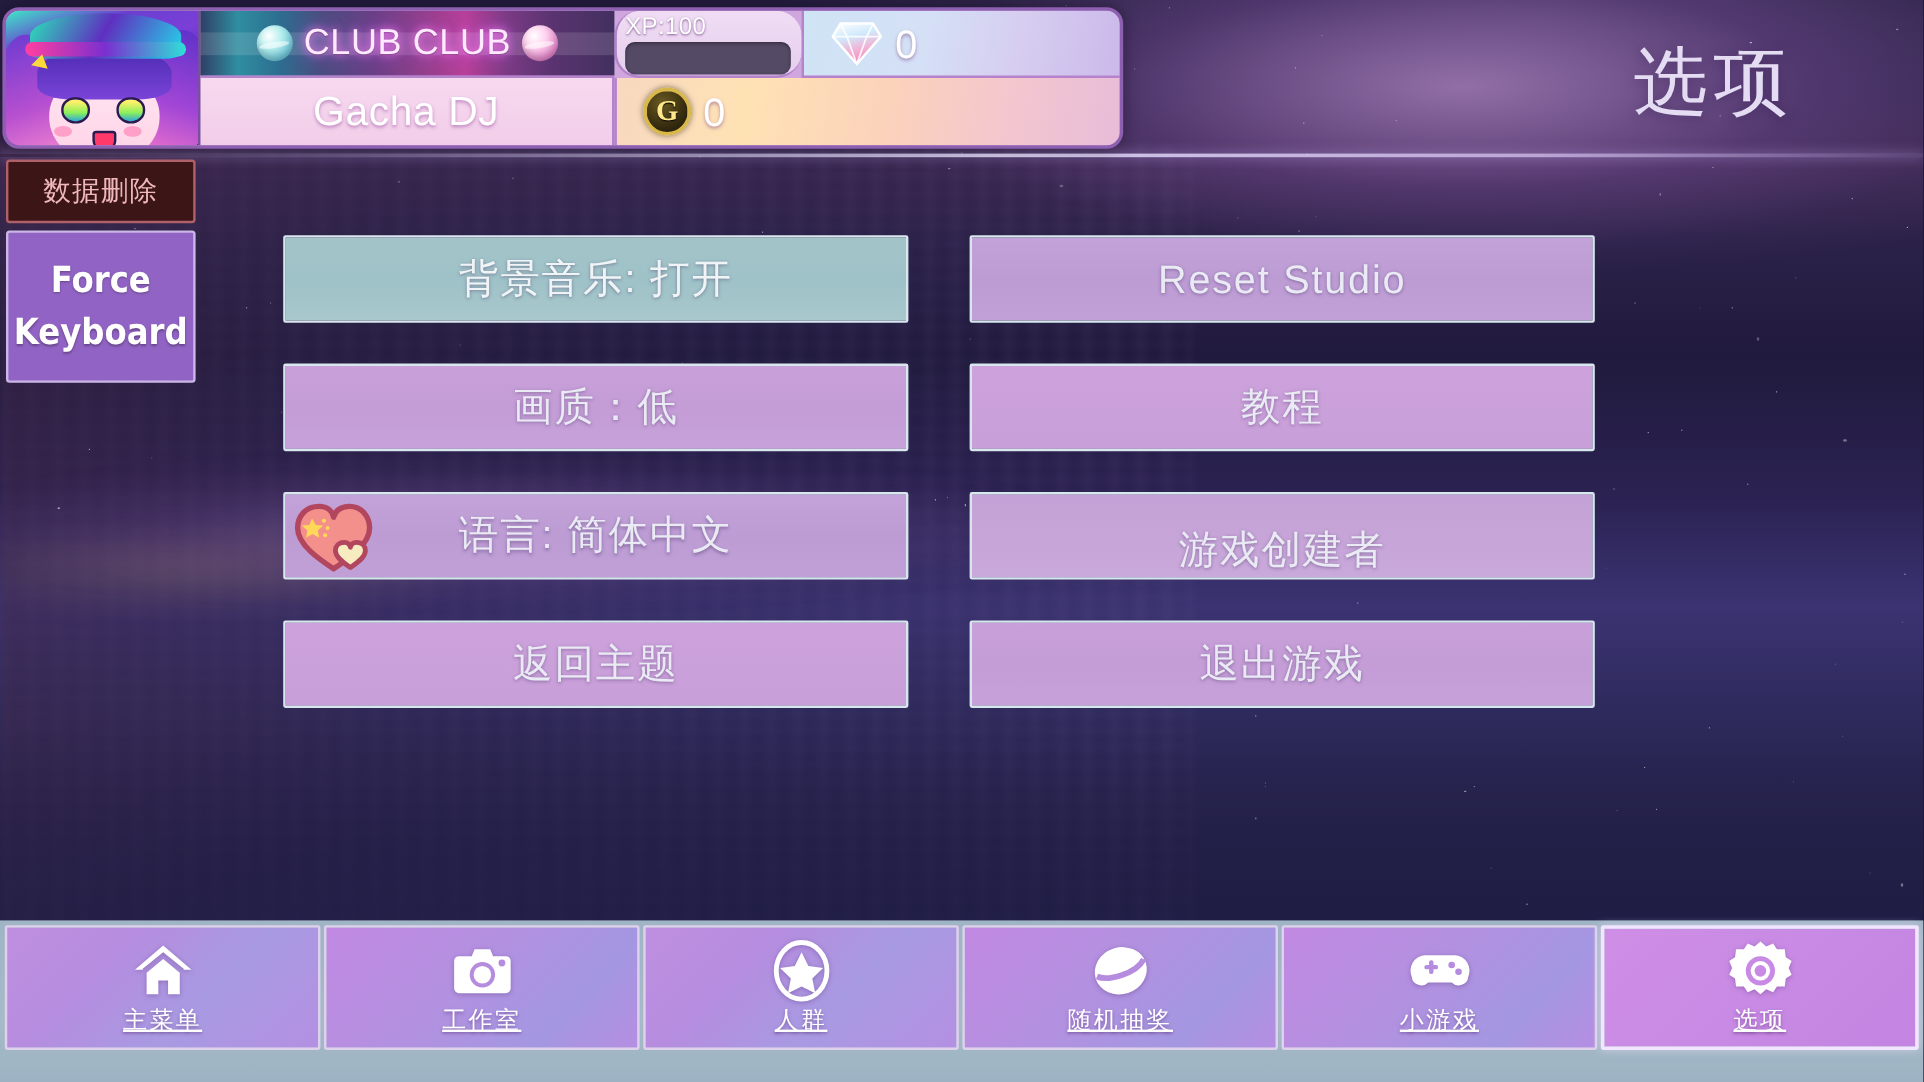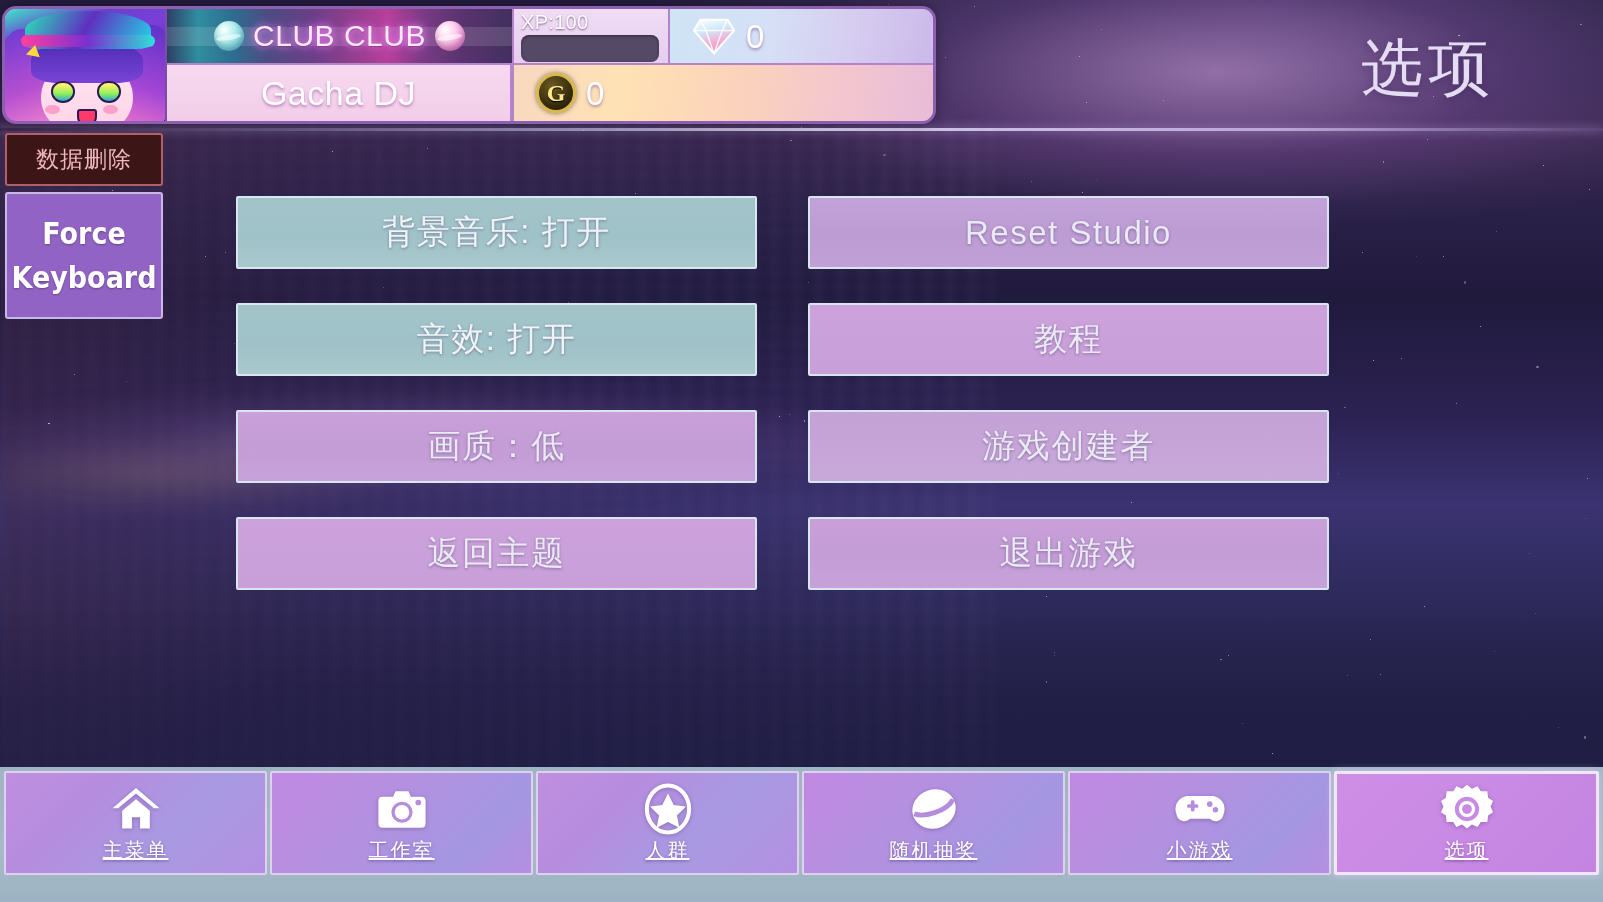--- a/index.html
+++ b/index.html
@@ -100,21 +100,21 @@
     box-shadow:inset 0 -4px 6px rgba(0,0,0,.18);}
   .gball.pink{ background:radial-gradient(circle at 34% 30%, #ffffff 0%, #ffd2ef 34%, #e287c8 70%, #c25eb0 100%); }
   .gball::after{content:"";position:absolute;left:8%;top:45%;width:84%;height:16%;background:rgba(255,255,255,.55);border-radius:50%;transform:rotate(-9deg);}
   .clubtext{
     font-size:30px; letter-spacing:.5px; color:#ffe9ff; font-weight:400; z-index:2;
     text-shadow:0 0 7px #ff7ae8,0 0 14px #c060ff,0 1px 1px rgba(0,0,0,.4);
   }
   .xpcell{
     flex:0 0 156px; position:relative;
     background:linear-gradient(180deg,#f0ddf4,#e6cdee);
-    border-bottom:2px solid #b483cc; border-left:2px solid #b483cc;
+    border-bottom:2px solid #b483cc; border-left:2px solid #b483cc;border-radius:21px;
   }
   .xplabel{ position:absolute; left:7px; top:2px; font-size:20px; color:#fff;
     text-shadow:0 1px 2px rgba(90,40,110,.75); letter-spacing:.3px; font-weight:400;}
   .xptrack{ position:absolute; left:7px; top:26px; width:138px; height:27px;
     background:#554a66; border-radius:8px; box-shadow:inset 0 1px 3px rgba(0,0,0,.45); overflow:hidden;}
   .xpfill{ height:100%; width:0%; background:linear-gradient(180deg,#ff9ae8,#c05fd8); }
 
   .curcell{
     flex:1; display:flex; align-items:center; gap:10px; padding-left:22px;
     border-bottom:2px solid #b483cc; border-left:2px solid #b483cc;
@@ -183,21 +183,21 @@
   .opt:last-child{ margin-bottom:0; }
   .opt .lbl{
     font-size:33px; color:#e9eaf4; letter-spacing:1.5px;
     text-shadow:0 1px 3px rgba(60,40,90,.45);
   }
   .opt.teal{ background:linear-gradient(180deg,#a2c4c9 0%,#9fc2c8 55%,#a8c8cc 100%); }
   .opt.teal .lbl{ color:#f0f4f6; }
   .opt.pink{ background:linear-gradient(180deg,#c9a0d9 0%,#c49cd6 50%,#c7a2da 100%); }
   .opt.pinkB{ background:linear-gradient(180deg,#c2a2d8 0%,#bd9cd4 50%,#c0a0d6 100%); }
   .opt.pinkC{ background:linear-gradient(180deg,#cda2dc 0%,#c89fd8 100%); }
-  .opt.pinkD{ background:linear-gradient(180deg,#c4a1d6 0%,#c9a8da 100%); }
+  .opt.pinkD{ background:linear-gradient(180deg,#c4a1d6 0%,#c9a8da 100%);align-items:flex-end; }
 
   .heart-icon{
     position:absolute; left:6px; top:50%; transform:translateY(-50%);
     width:78px; height:66px;
   }
   .heart-icon svg{ width:100%;height:100%;display:block; }
 
   
   #nav{
     position:absolute; left:0; bottom:0; width:1603px; height:135px;
@@ -438,28 +438,38 @@
 </div>
 
 <div id="options">
 
   <div class="col left">
 
     <div class="opt teal">
       <span class="lbl">背景音乐: 打开</span>
     </div>
 
-    <div class="opt teal">
-      <span class="lbl">音效: 打开</span>
-    </div>
 
     <div class="opt pink">
       <span class="lbl">画质：低</span>
     </div>
 
+    <div class="opt pinkB">
+      <span class="heart-icon">
+        <svg viewBox="0 0 78 66">
+          <path d="M22 8 C10 8 4 17 4 26 C4 40 22 52 34 60 C46 52 64 40 64 26 C64 17 58 8 47 8 C40 8 35 12 34 17 C33 12 29 8 22 8 Z" fill="#f4908c" stroke="#b2465f" stroke-width="4.5" stroke-linejoin="round"></path>
+          <path d="M16 18 l3.2 5.4 6.2 .6 -4.6 4.1 1.3 6 -5.6-3.1 -5.6 3.1 1.3-6 -4.6-4.1 6.2-.6 Z" fill="#ffd85a"></path>
+          <circle cx="26" cy="20" r="1.7" fill="#ffd85a"></circle>
+          <circle cx="29" cy="26" r="1.7" fill="#ffd85a"></circle>
+          <circle cx="27" cy="32" r="1.7" fill="#ffd85a"></circle>
+          <path d="M43 38 C38 38 35.5 41.5 35.5 45 C35.5 50.5 43 55.5 48 59 C53 55.5 60.5 50.5 60.5 45 C60.5 41.5 58 38 53 38 C50 38 48.5 40 48 42 C47.5 40 46 38 43 38 Z" fill="#f7ebc0" stroke="#b2465f" stroke-width="4" stroke-linejoin="round"></path>
+        </svg>
+      </span>
+      <span class="lbl">语言: 简体中文</span>
+    </div>
 
     <div class="opt pinkC">
       <span class="lbl">返回主题</span>
     </div>
 
   </div>
 
   <div class="col right">
 
 

